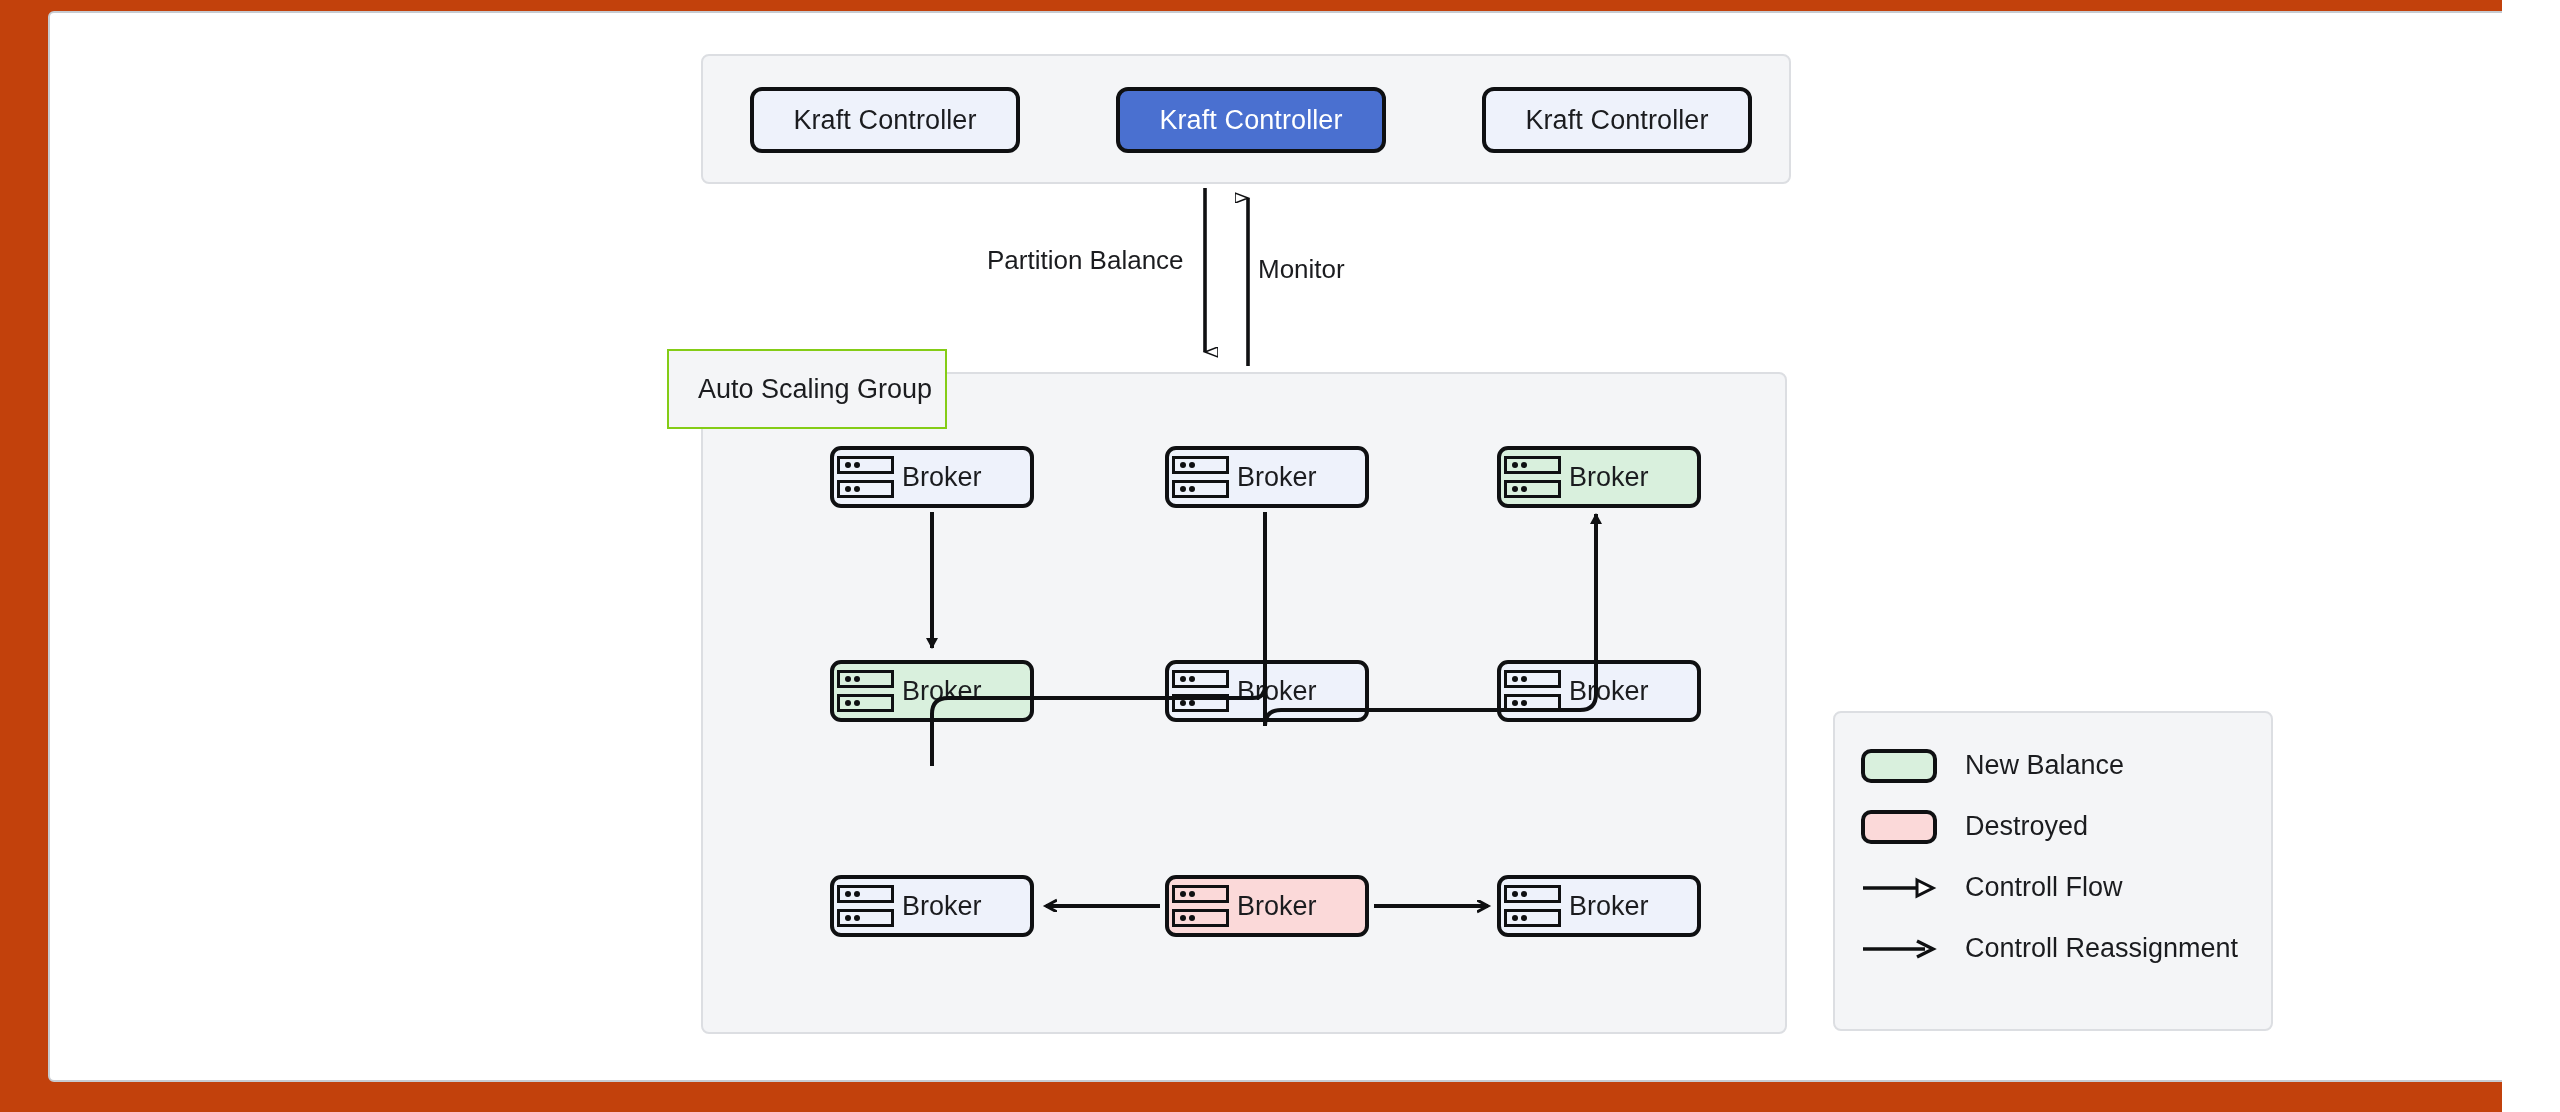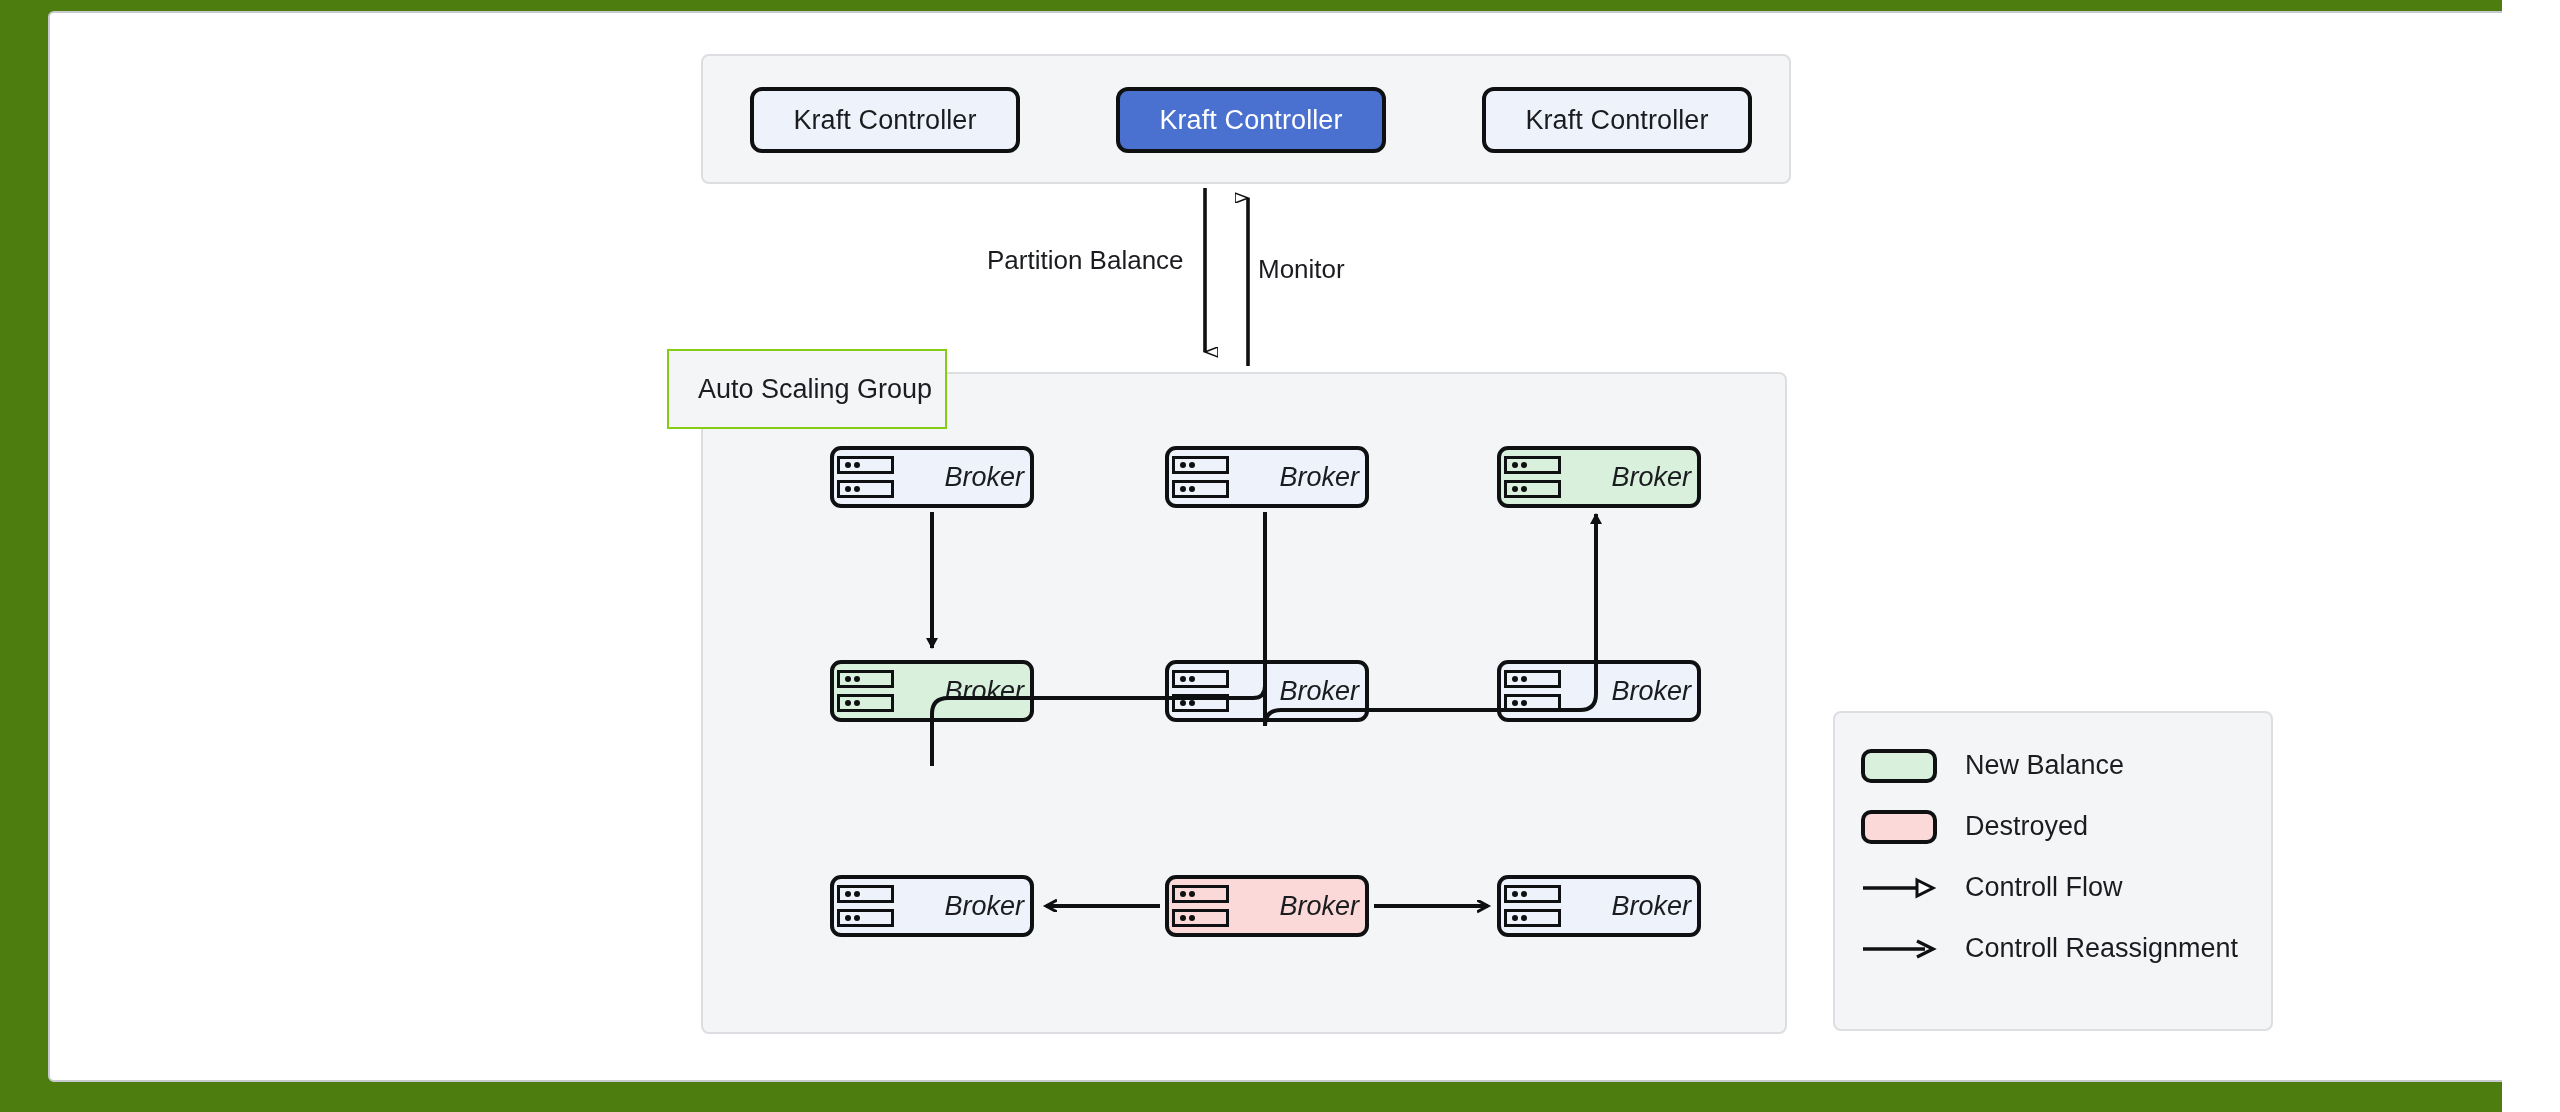--- a/index.html
+++ b/index.html
@@ -5,21 +5,21 @@
   html, body {
     margin: 0;
     padding: 0;
     background: #ffffff;
     font-family: "Liberation Sans", sans-serif;
   }
   #canvas {
     position: relative;
     width: 2502px;
     height: 1112px;
-    background: #4d7c0f;
+    background: #c2410c;
     overflow: hidden;
   }
   
   #outer-frame {
     position: absolute;
     left: 48px;
     top: 11px;
     width: 2460px;
     height: 1071px;
     border: 2px solid #c7cbd1;
@@ -134,25 +134,24 @@
   }
   .server-slot:first-child { margin-bottom: 6px; }
   .server-dot {
     width: 6px;
     height: 6px;
     border-radius: 50%;
     background: #0f1012;
   }
   .broker-label {
     flex: 1 1 auto;
-    text-align: right;
+    text-align: left;
     font-size: 27px;
     color: #1b1c1f;
     padding-right: 6px;
-    font-style: italic;
   }
 
   
   .edge-label {
     position: absolute;
     font-size: 26px;
     color: #1b1c1f;
     white-space: nowrap;
   }
   #label-partition-balance { left: 975px; top: 245px; margin-left: 12px; }

